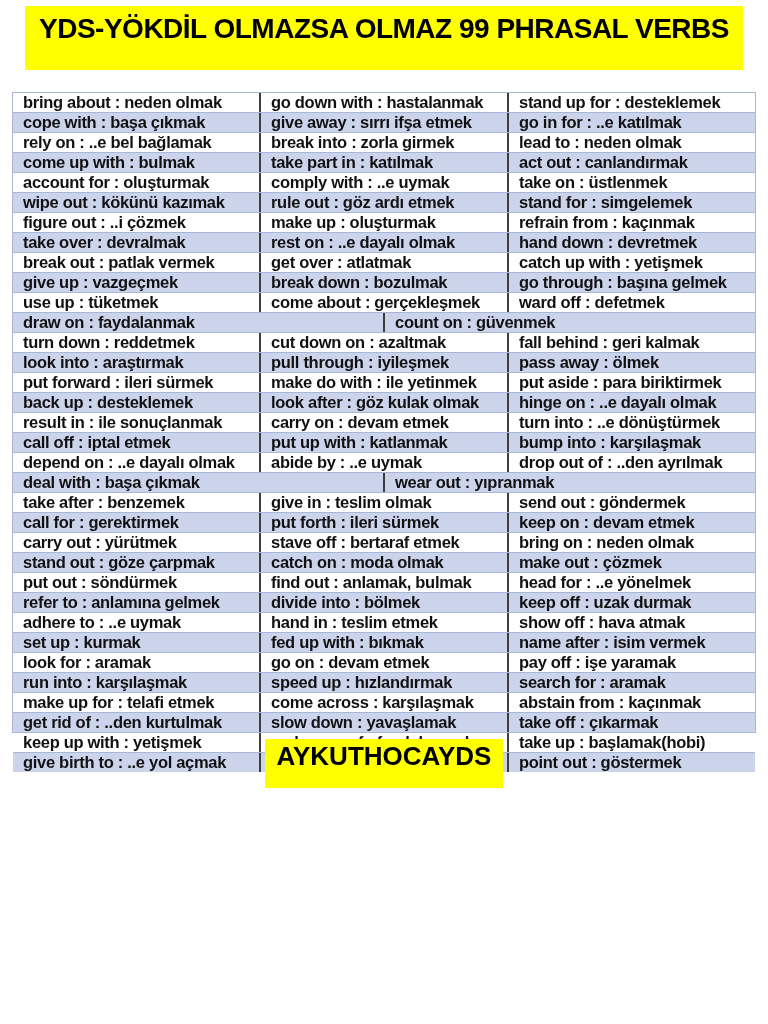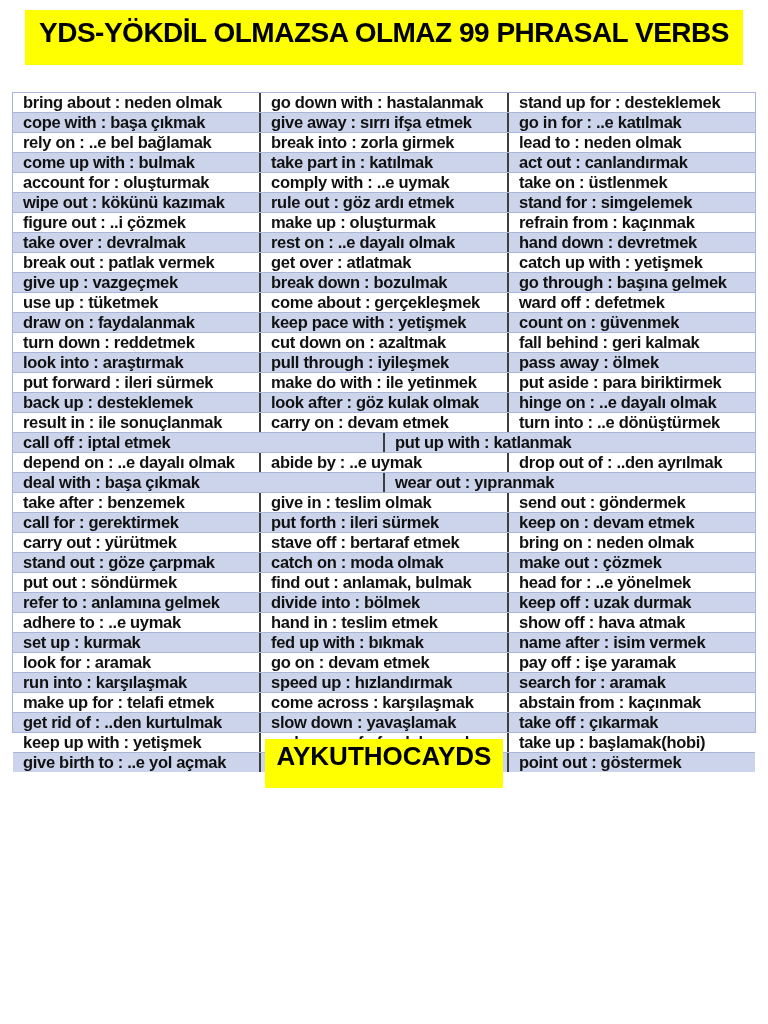--- a/index.html
+++ b/index.html
@@ -28,21 +28,21 @@
     display: flex;
     align-items: center;
     justify-content: center;
   }
   .title-highlight {
     background: #ffff00;
     color: #000000;
     font-weight: bold;
     font-size: 28px;
     letter-spacing: -0.5px;
-    padding: 7px 14px 16px 14px;
+    padding: 7px 14px 25px 14px;
     white-space: nowrap;
   }
   .verb-table {
     margin-top: 30px;
     width: 744px;
     height: 641px;
     border: 1px solid #a9b6d8;
     display: flex;
     flex-direction: column;
     box-sizing: border-box;
@@ -145,21 +145,20 @@
         <div class="cell">break down : bozulmak</div>
         <div class="cell">go through : başına gelmek</div>
       </div>
       <div class="row">
         <div class="cell">use up : tüketmek</div>
         <div class="cell">come about : gerçekleşmek</div>
         <div class="cell">ward off : defetmek</div>
       </div>
       <div class="row">
         <div class="cell">draw on : faydalanmak</div>
-        <div class="cell">keep pace with : yetişmek</div>
         <div class="cell">count on : güvenmek</div>
       </div>
       <div class="row">
         <div class="cell">turn down : reddetmek</div>
         <div class="cell">cut down on : azaltmak</div>
         <div class="cell">fall behind : geri kalmak</div>
       </div>
       <div class="row">
         <div class="cell">look into : araştırmak</div>
         <div class="cell">pull through : iyileşmek</div>
@@ -176,20 +175,21 @@
         <div class="cell">hinge on : ..e dayalı olmak</div>
       </div>
       <div class="row">
         <div class="cell">result in : ile sonuçlanmak</div>
         <div class="cell">carry on : devam etmek</div>
         <div class="cell">turn into : ..e dönüştürmek</div>
       </div>
       <div class="row">
         <div class="cell">call off : iptal etmek</div>
         <div class="cell">put up with : katlanmak</div>
+        <div class="cell">bump into : karşılaşmak</div>
       </div>
       <div class="row">
         <div class="cell">depend on : ..e dayalı olmak</div>
         <div class="cell">abide by : ..e uymak</div>
         <div class="cell">drop out of : ..den ayrılmak</div>
       </div>
       <div class="row">
         <div class="cell">deal with : başa çıkmak</div>
         <div class="cell">wear out : yıpranmak</div>
       </div>

